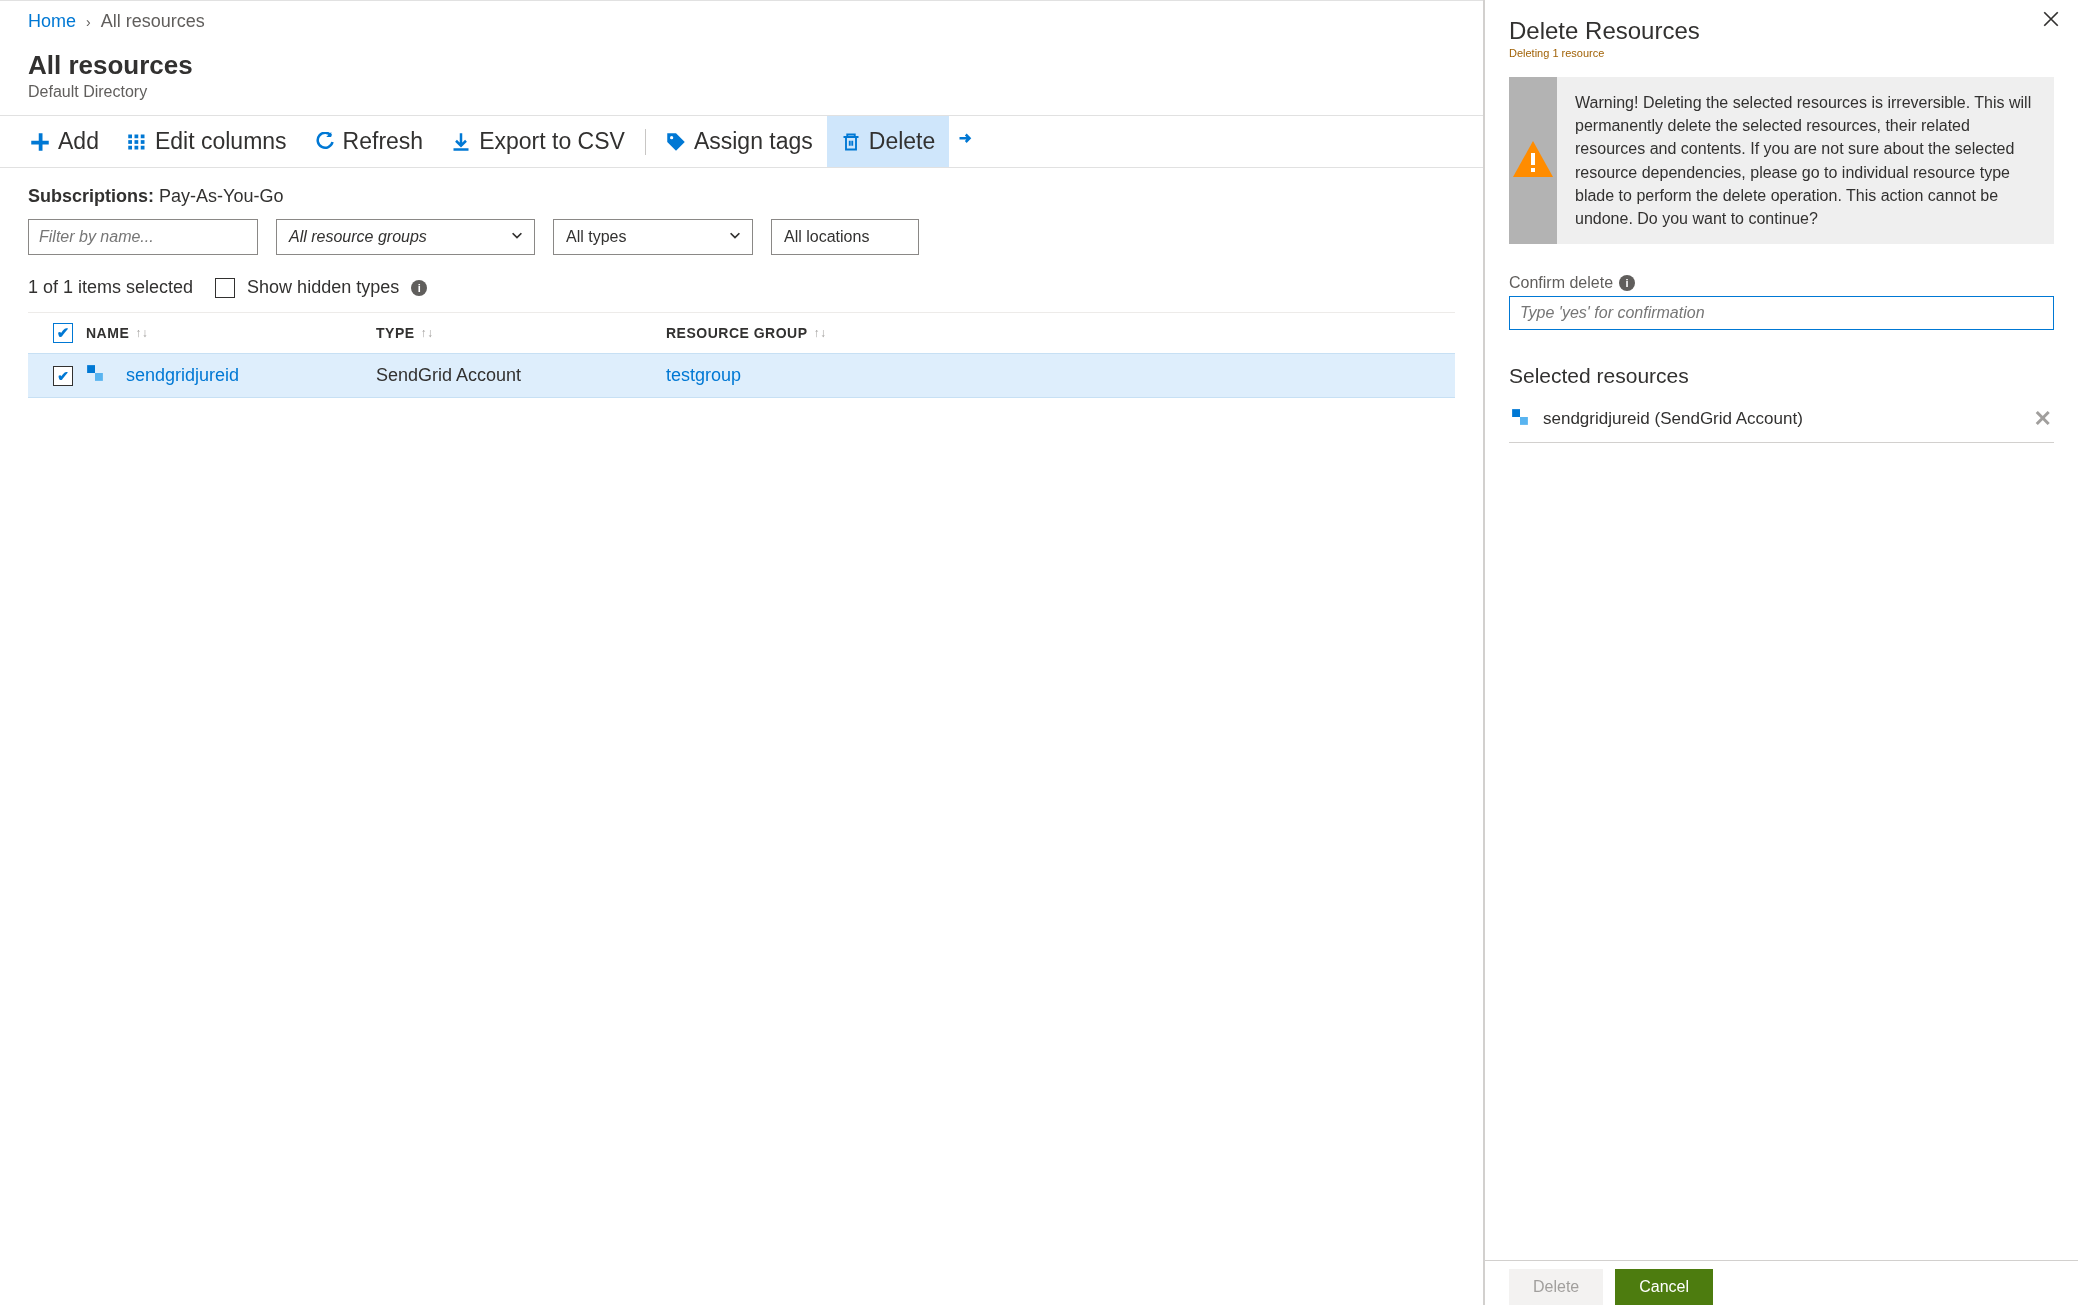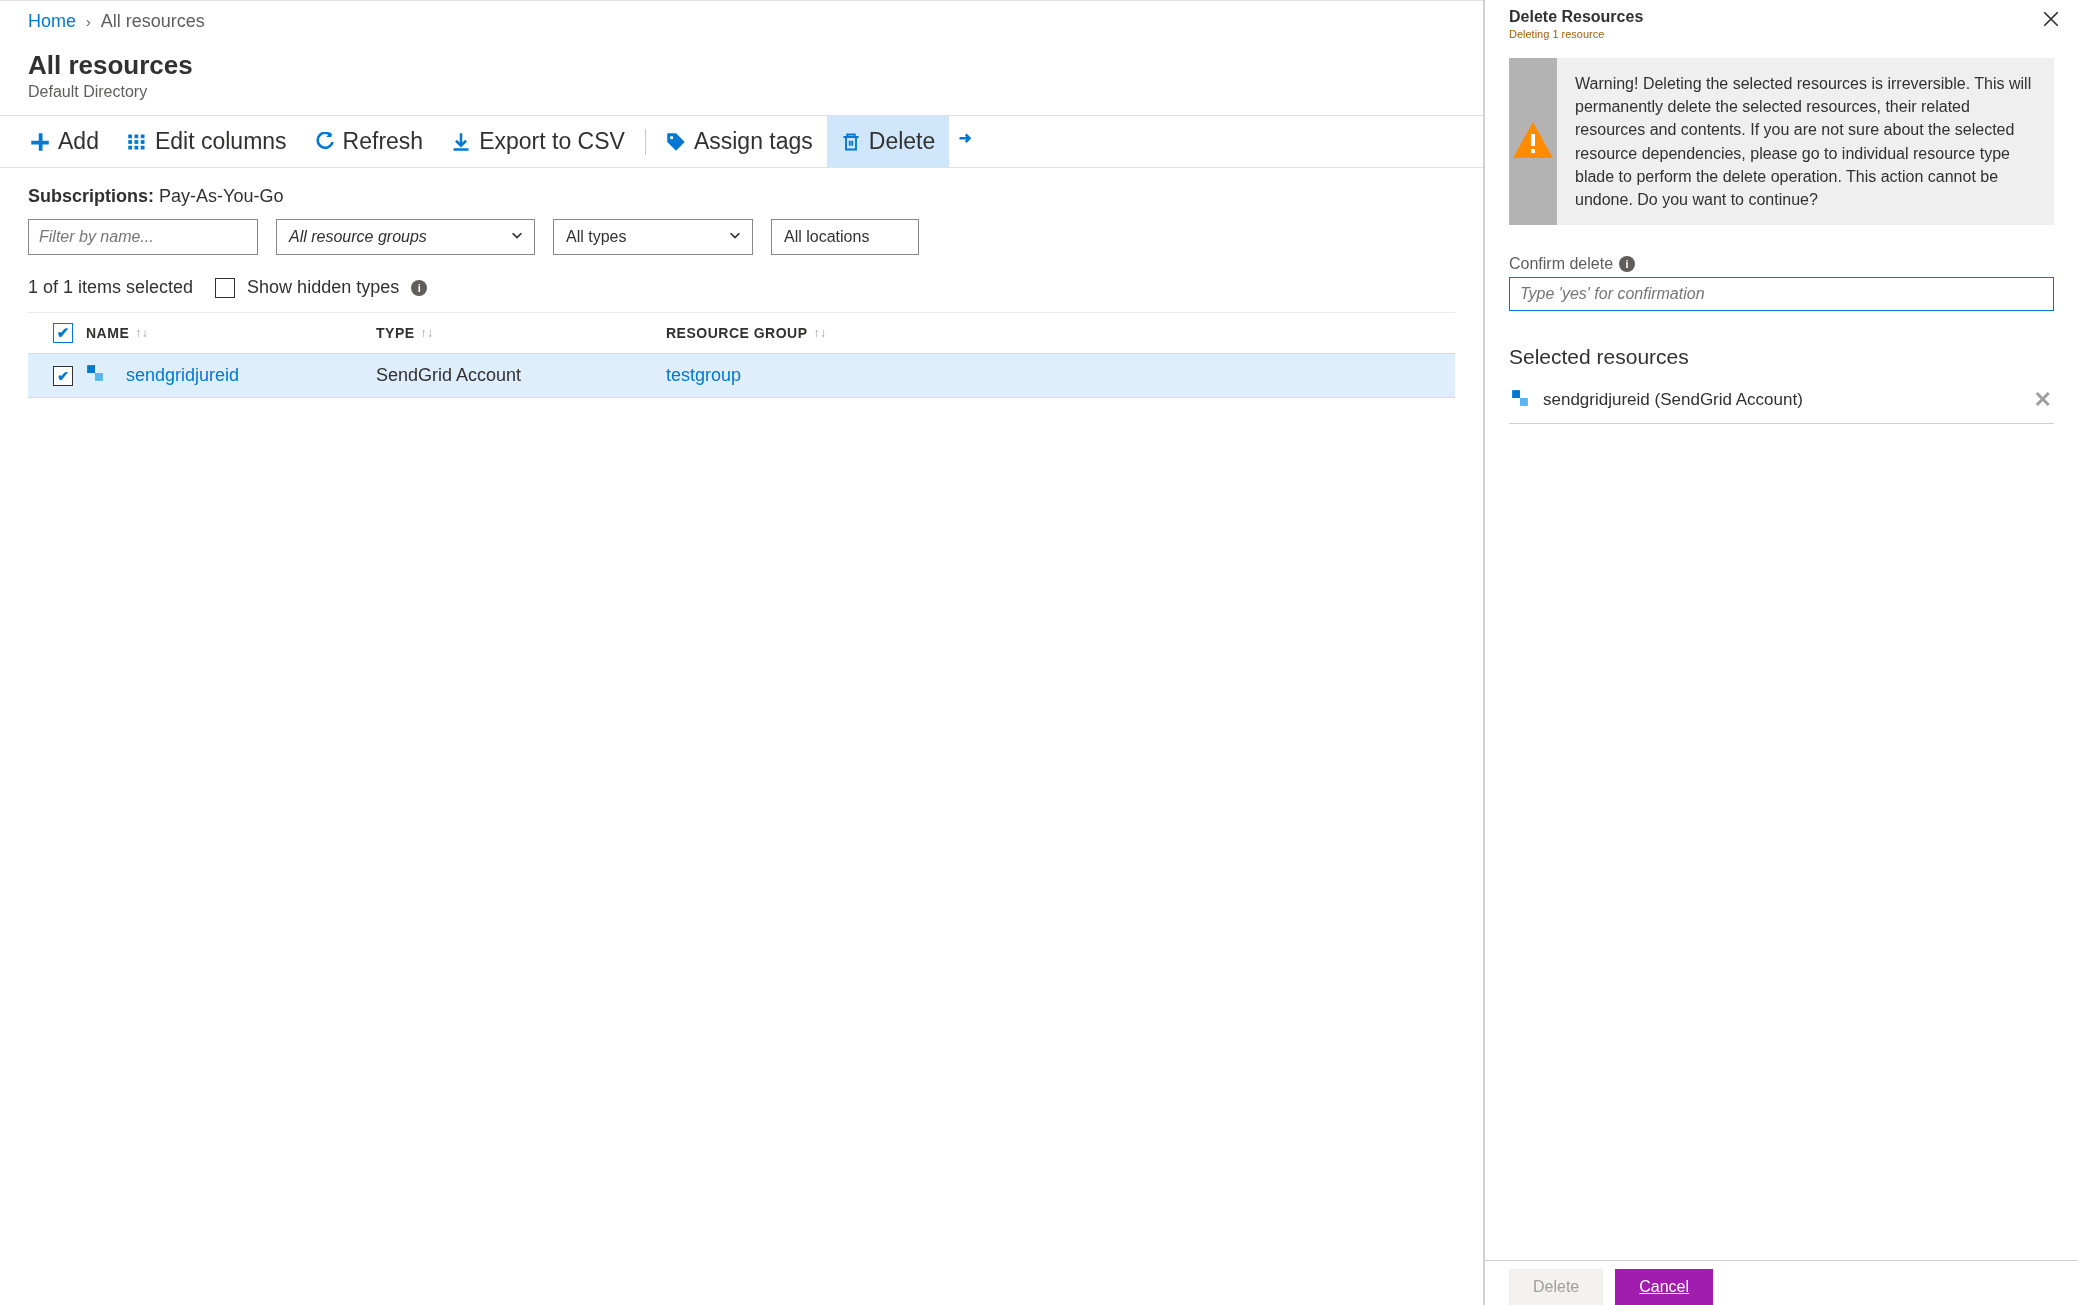--- a/index.html
+++ b/index.html
@@ -52,39 +52,39 @@
 .trow .cell { font-size: 18px;}
 .trow .name-cell { display:flex; align-items:center; gap:22px;}
 .link { color:#0078d4; cursor:pointer;}
 .resource-ico svg { width:18px; height:18px;}
 .thead .col-chk .chk { border-color:#0078d4; }
 .thead .col-chk .chk.checked::after { font-size:15px; }
 
 
 .panel { width: 595px; min-width:595px; border-left: 2px solid #d2d0ce; display:flex; flex-direction:column; background:#fff;}
 .panel-header { padding: 8px 24px 18px; position:relative;}
-.panel-title { font-size: 16px; font-weight:700;}
+.panel-title { font-size: 24px; font-weight:400;margin-top:9px;}
 .panel-sub { font-size: 11px; color:#a16207; margin-top:2px;}
 .panel-close { position:absolute; top:10px; right:18px; cursor:pointer; font-size:18px;}
 .panel-body { padding: 0 24px; flex:1; overflow:auto;}
 .confirm-q { font-size: 21px; color:#323130; margin-bottom: 22px;}
 .warning-box { display:flex; background:#efefef; margin-bottom:30px;}
 .warning-icon-wrap { width:68px; background:#b3b3b3; display:flex; align-items:center; justify-content:center;}
 .warning-icon-wrap svg { width:48px; height:48px;}
 .warning-text { padding: 14px 18px; font-size:16px; line-height:1.45; color:#323130;}
 .field-label { font-size:16px; color:#605e5c; margin-bottom:4px; display:flex; align-items:center; gap:6px;}
 .confirm-input { width:100%; height:34px; border:1px solid #0078d4; padding:0 10px; font-size:16px; margin-bottom:34px;}
 .confirm-input::placeholder { color:#767676; font-style:italic;}
 .sel-res-title { font-size:21px; margin-bottom:8px;}
 .sel-res-item { display:flex; align-items:center; gap:14px; padding:10px 2px; border-bottom:1px solid #d2d0ce; font-size:17px;}
 .sel-res-item .remove { margin-left:auto; color:#a19f9d; font-size:22px; cursor:pointer; font-weight:bold;}
 .panel-footer { padding: 8px 24px 0; border-top:1px solid #d2d0ce; display:flex; gap:12px;}
 .btn { height:36px; padding:0 24px; font-size:16px; border:none; cursor:pointer;}
 .btn-disabled { background:#f3f2f1; color:#a19f9d; cursor:not-allowed;}
-.btn-primary { background:#a21caf; color:#fff;text-decoration:underline;}
+.btn-primary { background:#4d7c0f; color:#fff;}
 </style>
 </head>
 <body>
 
 <div class="main">
   <div class="breadcrumb">
     <a href="#">Home</a>
     <span class="sep">›</span>
     <span>All resources</span>
   </div>

